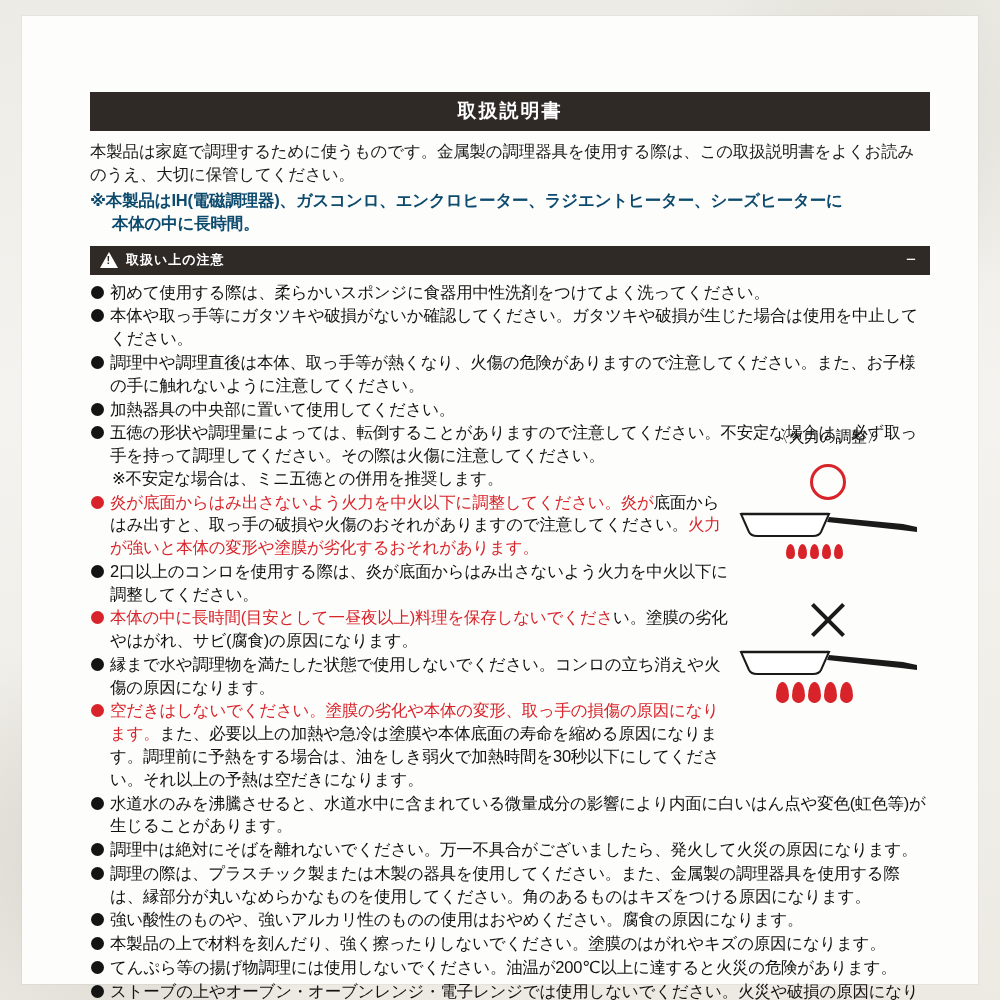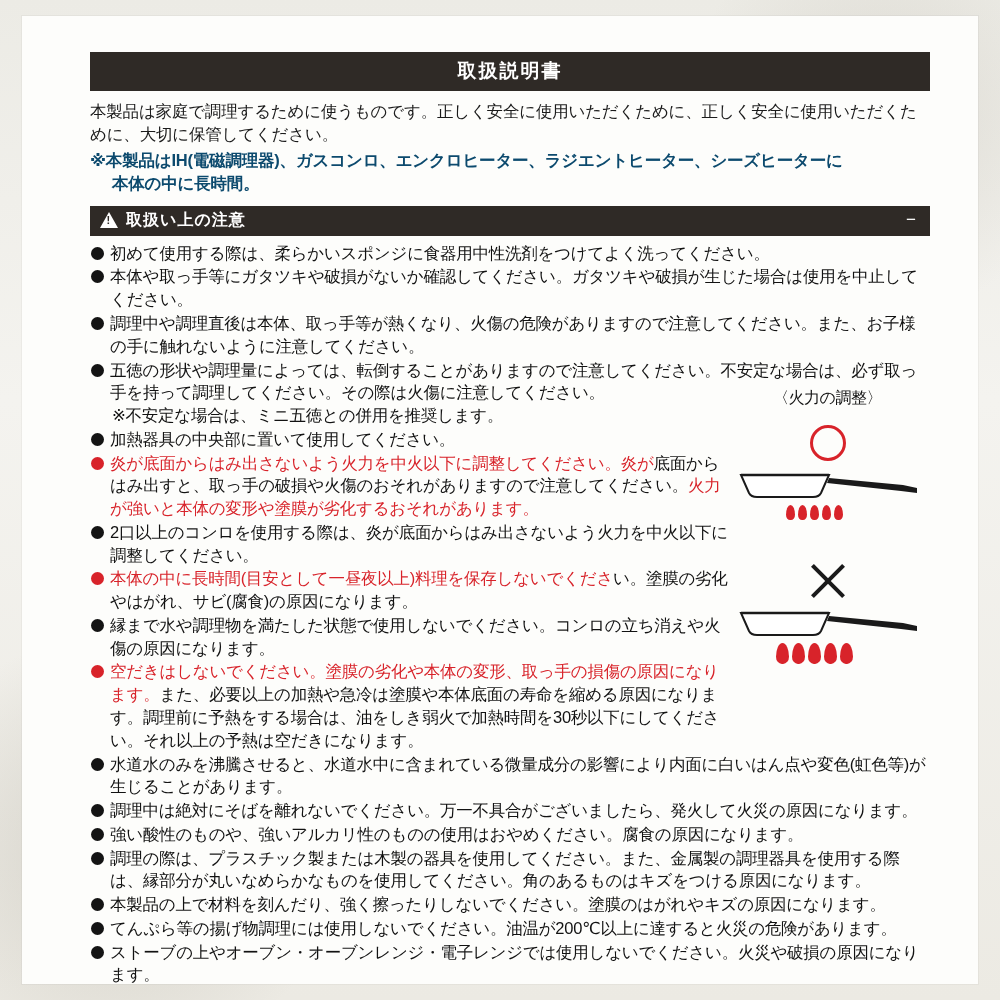--- a/index.html
+++ b/index.html
@@ -40,20 +40,21 @@
 
   
   .title-bar {
     background: #2f2a26;
     color: #ffffff;
     text-align: center;
     font-size: 19px;
     font-weight: bold;
     letter-spacing: 2px;
     padding: 6px 0 7px;
+    margin-top: 40px;
   }
 
   
   .intro {
     margin-top: 9px;
     font-size: 16.5px;
     line-height: 1.42;
     color: #1b1b1b;
     letter-spacing: -0.2px;
   }
@@ -93,21 +94,21 @@
     content: "!";
     position: absolute;
     left: -2.5px;
     top: 3px;
     font-size: 11px;
     font-weight: bold;
     color: #2f2a26;
     line-height: 1;
   }
   .caution-bar .label {
-    font-size: 16px;
+    font-size: 13px;
     font-weight: bold;
     letter-spacing: 1px;
   }
   .caution-bar .minus {
     margin-left: auto;
     font-size: 17px;
     color: #ffffff;
     padding-right: 4px;
   }
 
@@ -234,21 +235,21 @@
 </head>
 <body>
 
 <div class="page">
   <div class="sheet">
     <div class="inner">
 
       <div class="title-bar">取扱説明書</div>
 
       <div class="intro">
-        <p>本製品は家庭で調理するために使うものです。正しく安全に使用いただくために、正しく安全に使用いただくために、大切に保管してください。</p>
+        <p>本製品は家庭で調理するために使うものです。金属製の調理器具を使用する際は、この取扱説明書をよくお読みのうえ、大切に保管してください。</p>
         <div class="ih">
           <span>※本製品はIH(電磁調理器)、ガスコンロ、エンクロヒーター、ラジエントヒーター、シーズヒーターに</span>
           <span class="indent2">本体の中に長時間。</span>
         </div>
       </div>
 
       <div class="caution-bar">
         <span class="warn-tri"></span>
         <span class="label">取扱い上の注意</span>
         <span class="minus">−</span>
@@ -307,26 +308,26 @@
           <li>
             <span>初めて使用する際は、柔らかいスポンジに食器用中性洗剤をつけてよく洗ってください。</span>
           </li>
           <li>
             <span>本体や取っ手等にガタツキや破損がないか確認してください。ガタツキや破損が生じた場合は使用を中止してください。</span>
           </li>
           <li>
             <span>調理中や調理直後は本体、取っ手等が熱くなり、火傷の危険がありますので注意してください。また、お子様の手に触れないように注意してください。</span>
           </li>
           <li>
+            <span>加熱器具の中央部に置いて使用してください。</span>
+          </li>
+          <li>
             <span>五徳の形状や調理量によっては、転倒することがありますので注意してください。不安定な場合は、必ず取っ手を持って調理してください。その際は火傷に注意してください。</span>
             <span class="note">※不安定な場合は、ミニ五徳との併用を推奨します。</span>
           </li>
-          <li>
-            <span>加熱器具の中央部に置いて使用してください。</span>
-          </li>
           <li class="red narrow">
             <span class="red-t">炎が底面からはみ出さないよう火力を中火以下に調整してください。炎が</span><span class="blk">底面からはみ出すと、取っ手の破損や火傷のおそれがありますので注意してください。</span><span class="red-t">火力が強いと本体の変形や塗膜が劣化するおそれがあります。</span>
           </li>
           <li class="narrow">
             <span>2口以上のコンロを使用する際は、炎が底面からはみ出さないよう火力を中火以下に調整してください。</span>
           </li>
           <li class="red narrow">
             <span class="red-t">本体の中に長時間(目安として一昼夜以上)料理を保存しないでくださ</span><span class="blk">い。塗膜の劣化やはがれ、サビ(腐食)の原因になります。</span>
           </li>
           <li class="narrow">
@@ -335,24 +336,24 @@
           <li class="red narrow">
             <span class="red-t">空だきはしないでください。塗膜の劣化や本体の変形、取っ手の損傷の原因になります。</span><span class="blk">また、必要以上の加熱や急冷は塗膜や本体底面の寿命を縮める原因になります。調理前に予熱をする場合は、油をしき弱火で加熱時間を30秒以下にしてください。それ以上の予熱は空だきになります。</span>
           </li>
           <li>
             <span>水道水のみを沸騰させると、水道水中に含まれている微量成分の影響により内面に白いはん点や変色(虹色等)が生じることがあります。</span>
           </li>
           <li>
             <span>調理中は絶対にそばを離れないでください。万一不具合がございましたら、発火して火災の原因になります。</span>
           </li>
           <li>
+            <span>調理の際は、プラスチック製または木製の器具を使用してください。また、金属製の調理器具を使用する際は、縁部分が丸いなめらかなものを使用してください。角のあるものはキズをつける原因になります。</span>
+          </li>
+          <li>
             <span>強い酸性のものや、強いアルカリ性のものの使用はおやめください。腐食の原因になります。</span>
-          </li>
-          <li>
-            <span>調理の際は、プラスチック製または木製の器具を使用してください。また、金属製の調理器具を使用する際は、縁部分が丸いなめらかなものを使用してください。角のあるものはキズをつける原因になります。</span>
           </li>
           <li>
             <span>本製品の上で材料を刻んだり、強く擦ったりしないでください。塗膜のはがれやキズの原因になります。</span>
           </li>
           <li>
             <span>てんぷら等の揚げ物調理には使用しないでください。油温が200℃以上に達すると火災の危険があります。</span>
           </li>
           <li>
             <span>ストーブの上やオーブン・オーブンレンジ・電子レンジでは使用しないでください。火災や破損の原因になります。</span>
           </li>

